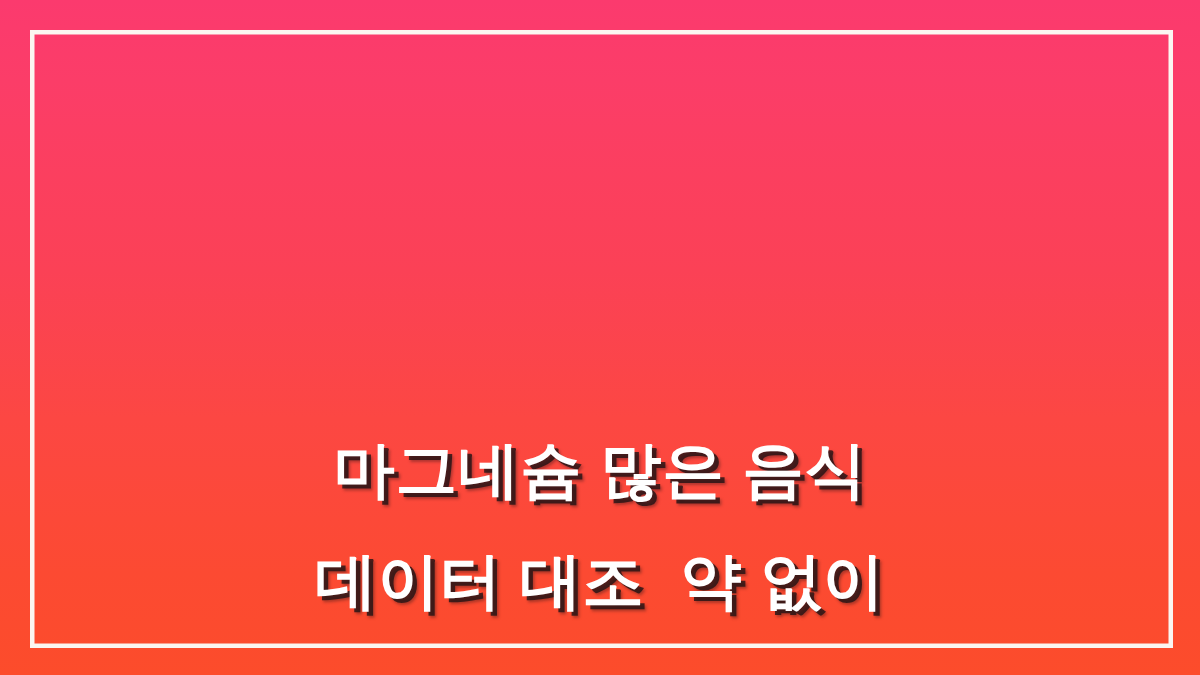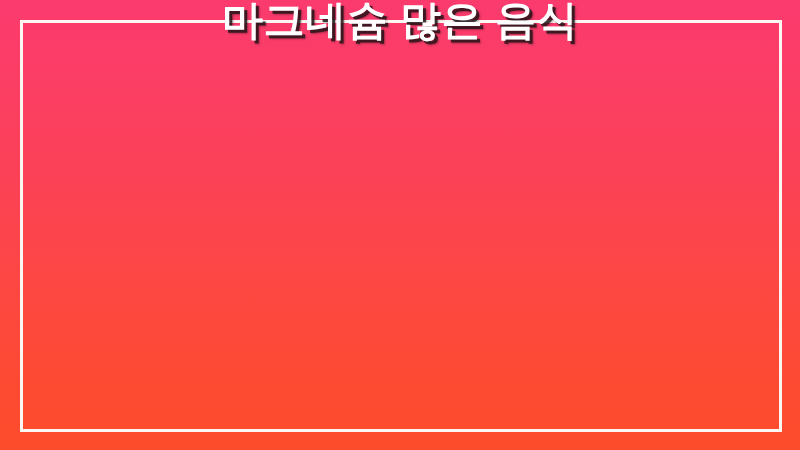--- a/index.html
+++ b/index.html
@@ -37,21 +37,21 @@
   }
   #text-block {
     position: absolute;
     left: 0;
     top: 0;
     width: 800px;
     height: 450px;
     display: flex;
     flex-direction: column;
     align-items: center;
-    justify-content: space-between;
+    justify-content: flex-end;
     gap: 33px;
     padding-bottom: 42px;
     box-sizing: border-box;
   }
   .headline-line {
     color: #ffffff;
     font-size: 41px;
     font-weight: bold;
     line-height: 1.0;
     letter-spacing: 0.5px;
@@ -64,15 +64,16 @@
 </style>
 </head>
 <body>
 
 <div id="canvas">
 
   <div id="frame"></div>
 
   <div id="text-block">
     <div class="headline-line">마그네슘 많은 음식</div>
+    <div class="headline-line">데이터 대조  약 없이</div>
   </div>
 
 </div>
 
 </body></html>

